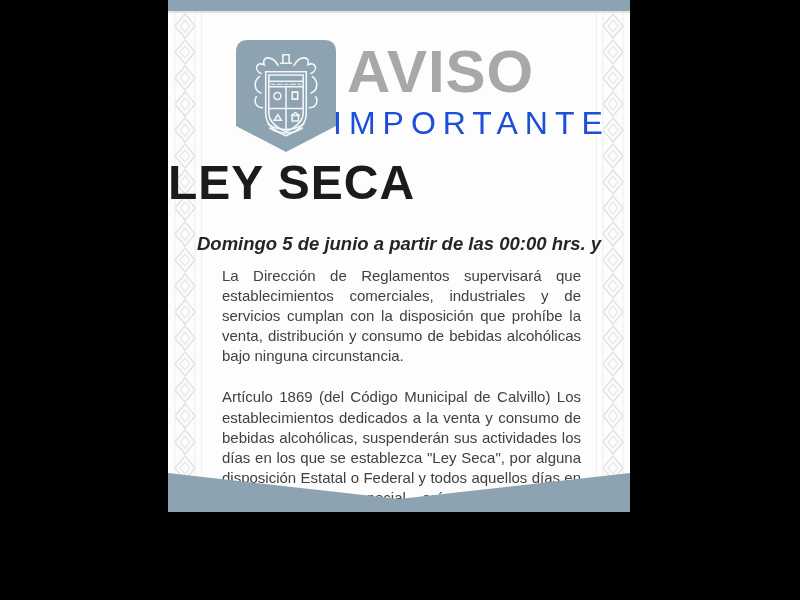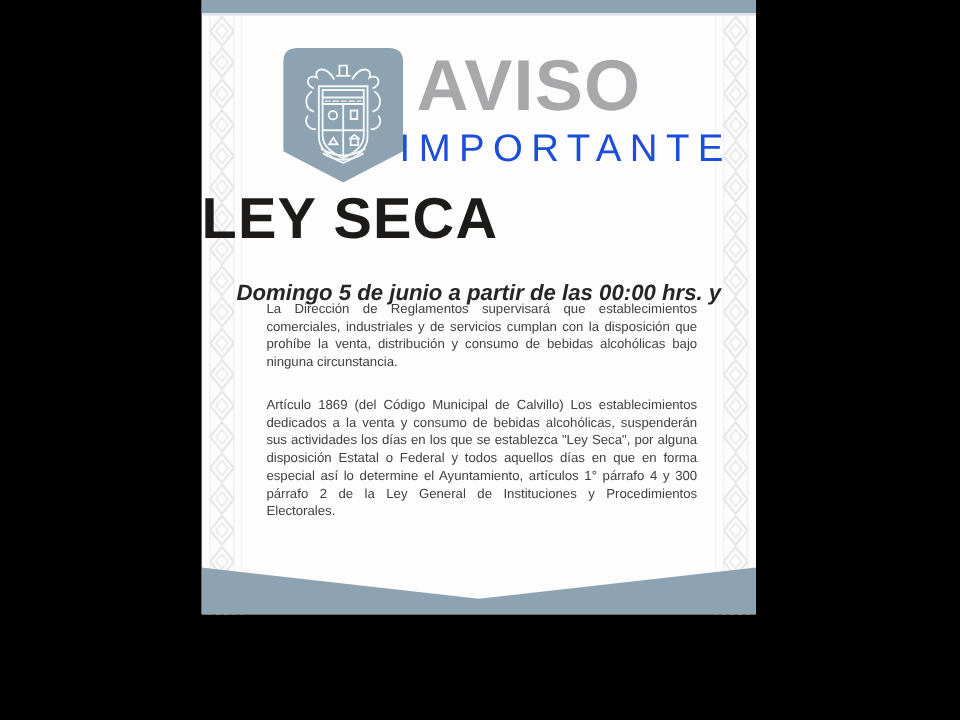--- a/index.html
+++ b/index.html
@@ -39,22 +39,22 @@
   .ley-seca{
     position:absolute;left:0;top:159px;width:100%;text-align:left;
     font-size:48px;font-weight:700;letter-spacing:1px;color:#1d1b19;line-height:1;
   }
   .schedule{
     position:absolute;left:0;top:203px;width:100%;text-align:center;
     font-size:18.5px;font-style:italic;font-weight:700;color:#262626;line-height:1.33;margin-top:29px;
   }
 
   .body-copy{
-    position:absolute;left:54px;top:251px;width:359px;
-    font-size:11px;line-height:1.34;color:#414141;text-align:justify;
+    position:absolute;left:54px;top:266px;width:359px;
+    font-size:15px;line-height:1.34;color:#414141;text-align:justify;
   }
   .body-copy p{margin:0 0 21px 0;}
 
   .footer-logo-crest{position:absolute;left:110px;top:499px;width:68px;height:72px;color:#8a8b8e;}
   .org-small{
     position:absolute;left:201px;top:519px;
     font-size:7px;font-weight:700;letter-spacing:2.2px;color:#96979a;
   }
   .org-name{
     position:absolute;left:198px;top:527px;

